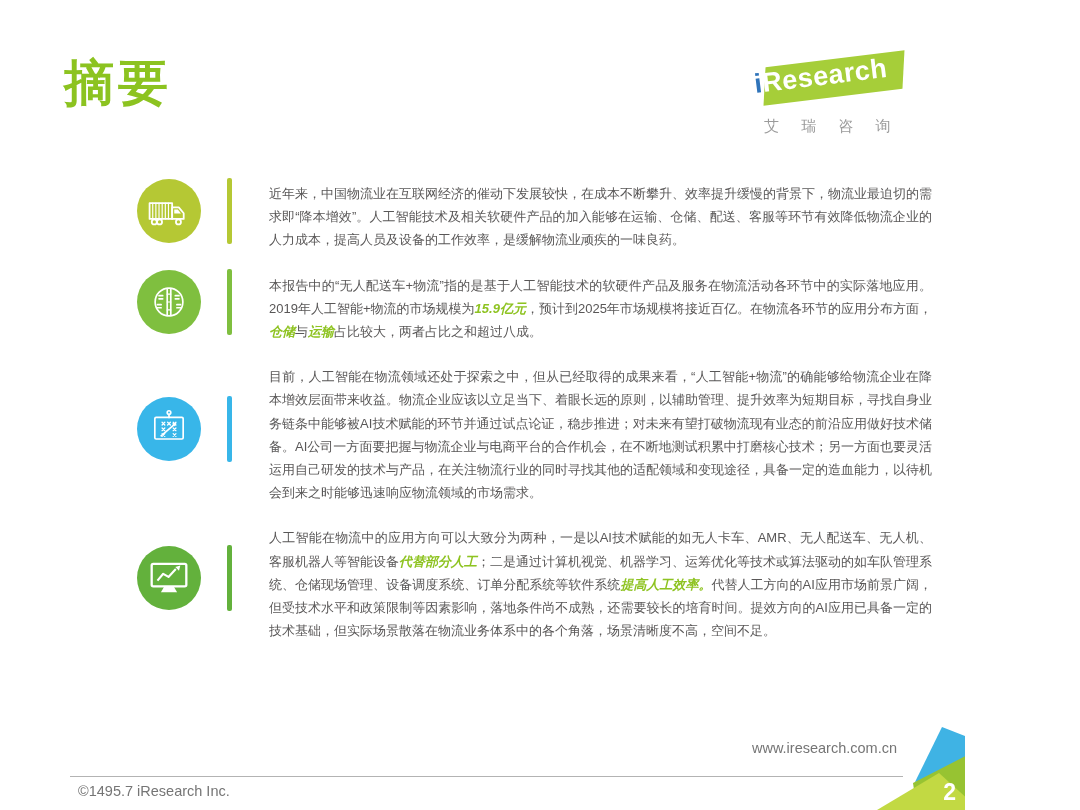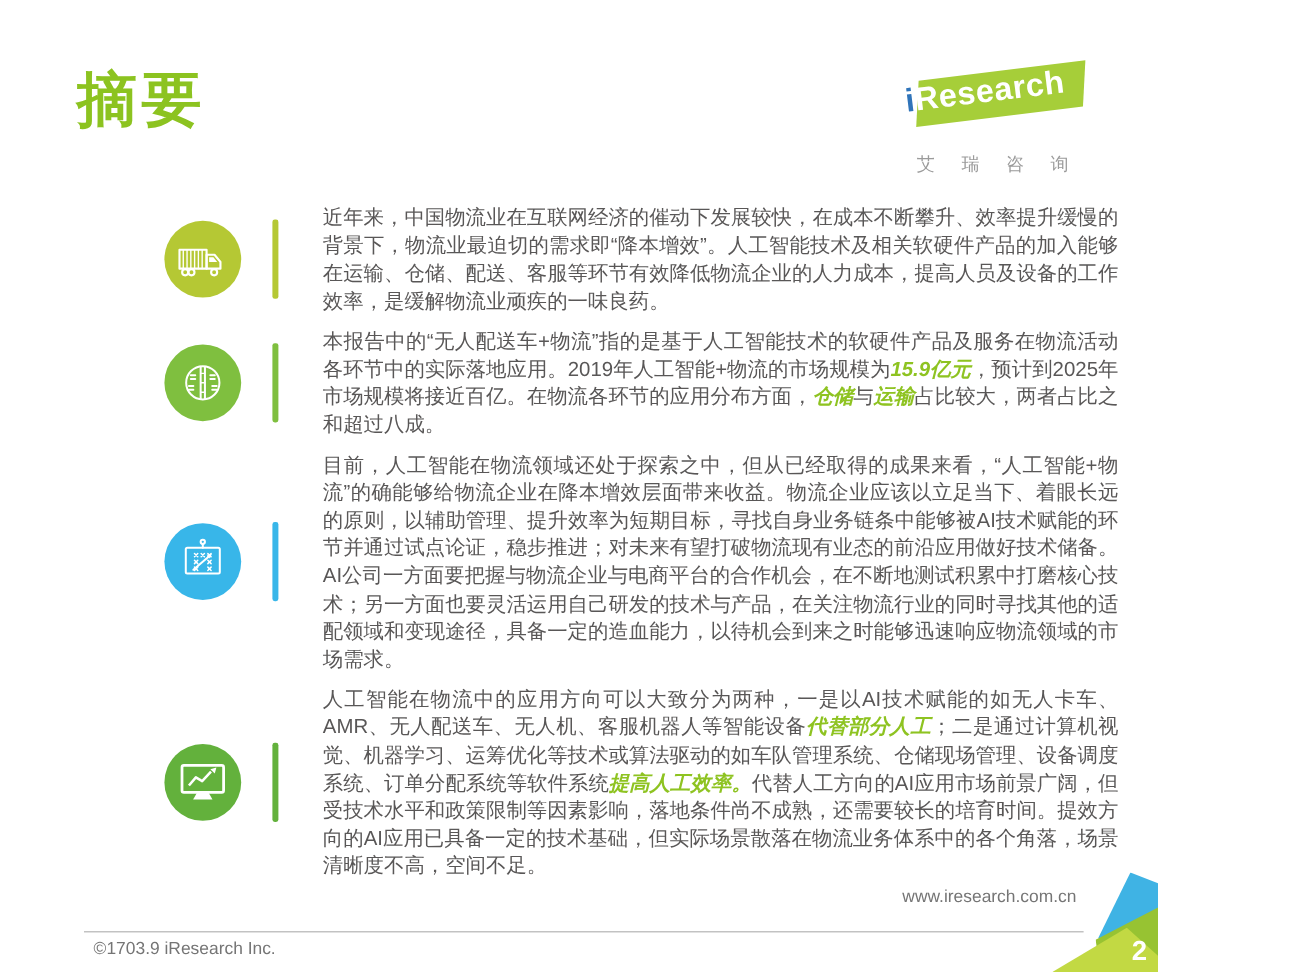--- a/index.html
+++ b/index.html
@@ -21,36 +21,36 @@
     background:var(--logo-green,#a6ce39);
     transform:rotate(-7deg) skewX(-10deg);
   }
   .logo-text {
     position:absolute; left:6px; top:9px; transform:rotate(-7deg);
     font-size:27px; font-weight:700; letter-spacing:0.5px; white-space:nowrap;
   }
   .logo-i { color:var(--logo-blue,#2f74ba); }
   .logo-research { color:#ffffff; }
   .logo-cn {
-    margin-top:20px; padding-left:16px; white-space:nowrap;
+    margin-top:9px; padding-left:16px; white-space:nowrap;
     color:#9b9b9b; font-size:15px; letter-spacing:9px;
   }
   
   .rows { position:absolute; left:137px; top:170px; width:812px; }
   .row { display:flex; align-items:center; margin-bottom:10px; }
   .icon-circle {
     flex:0 0 64px; width:64px; height:64px; border-radius:50%;
     display:flex; align-items:center; justify-content:center;
   }
   .row-icon { width:42px; height:42px; display:block; }
   .row-icon svg { width:42px; height:42px; display:block; }
   .accent-bar { flex:0 0 5px; width:5px; height:66px; margin-left:26px; border-radius:2px; }
   .para {
-    width:663px; margin:0 0 0 37px;
-    font-size:17px; line-height:23.2px; text-align:justify;
+    width:663px; margin:12px 0 0 37px;
+    font-size:13px; line-height:23.2px; text-align:justify;
     color:var(--body-text,#595757);
   }
   .hl { color:var(--highlight-green,#8ec321); font-weight:700;font-style:italic; }
   
   .source { position:absolute; left:78px; top:748px; font-size:13px; color:#8a8a8a; }
   .footer-rule { position:absolute; left:70px; right:62px; top:776px; height:1px; background:#b3b3b3; }
   .copyright { position:absolute; left:78px; top:783px; font-size:14.5px; color:#757575; }
   .website { position:absolute; right:68px; top:740px; font-size:14.5px; color:#757575; cursor:pointer; }
   .corner { position:absolute; right:0; bottom:0; width:100px; height:112px; }
   .tri { position:absolute; left:0; top:0; width:100%; height:100%; }
@@ -143,21 +143,21 @@
               </g>
             </svg>
           </span>
     </div>
     <div class="accent-bar" style="background: rgb(99, 177, 60);"></div>
     <p class="para"><span>人工智能在物流中的应用方向可以大致分为两种，一是以AI技术赋能的如无人卡车、AMR、无人配送车、无人机、客服机器人等智能设备</span><span class="hl">代替部分人工</span><span>；二是通过计算机视觉、机器学习、运筹优化等技术或算法驱动的如车队管理系统、仓储现场管理、设备调度系统、订单分配系统等软件系统</span><span class="hl">提高人工效率。</span><span>代替人工方向的AI应用市场前景广阔，但受技术水平和政策限制等因素影响，落地条件尚不成熟，还需要较长的培育时间。提效方向的AI应用已具备一定的技术基础，但实际场景散落在物流业务体系中的各个角落，场景清晰度不高，空间不足。</span></p>
   </div>
 </div>
 
   <div class="footer-rule"></div>
-  <div class="copyright">©1703.9 iResearch Inc.</div>
+  <div class="copyright">©1495.7 iResearch Inc.</div>
   <div class="website">www.iresearch.com.cn</div>
 
   <div class="corner">
     <div class="tri tri-blue"></div>
     <div class="tri tri-green"></div>
     <div class="tri tri-lime"></div>
     <div class="page-num">2</div>
   </div>
 
 </div>

